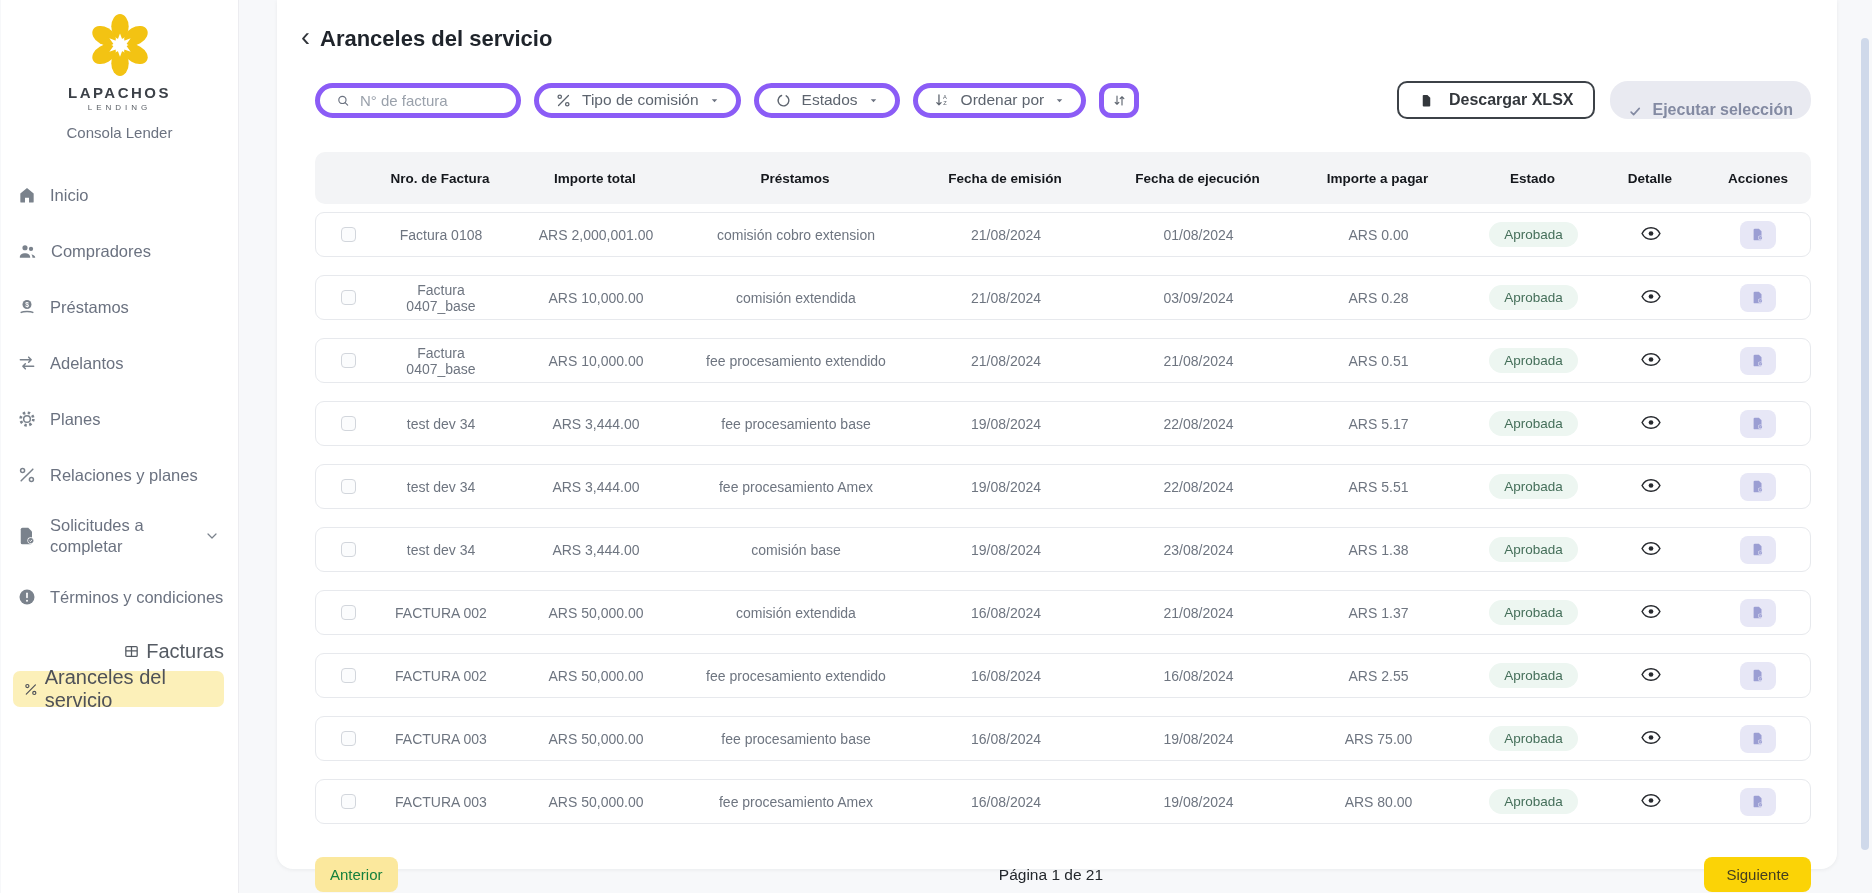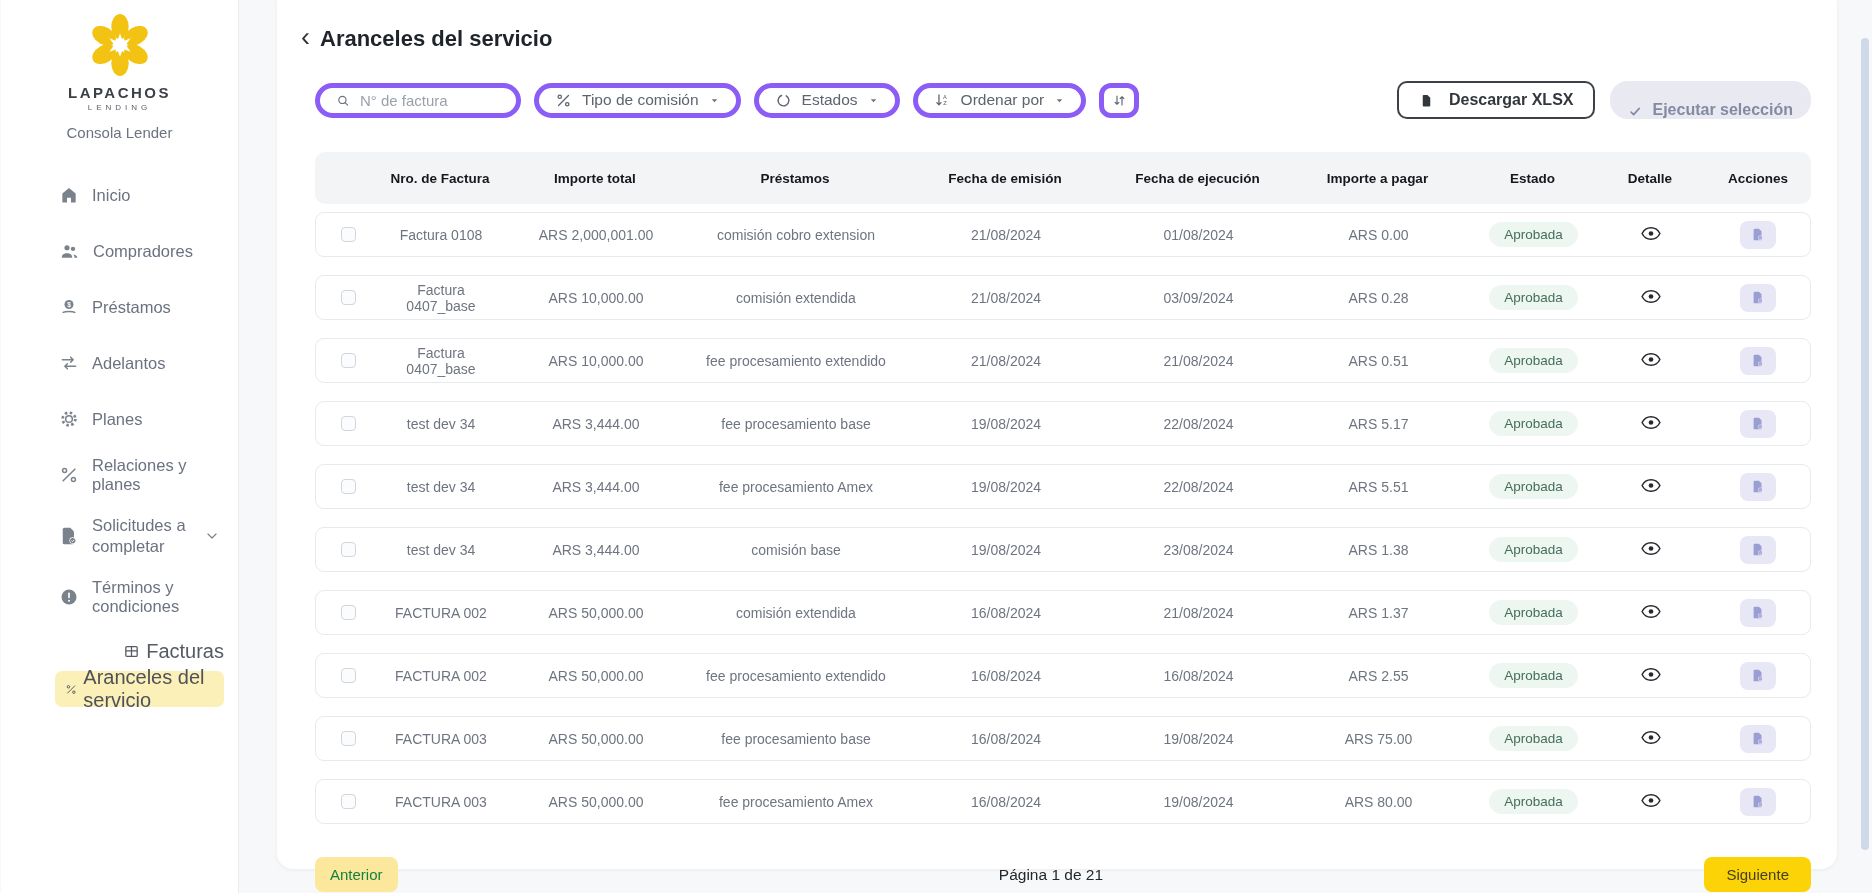--- a/index.html
+++ b/index.html
@@ -6,21 +6,21 @@
   html,body { width:1872px; height:893px; overflow:hidden; background:#f7f8fa;
               font-family:"Liberation Sans","DejaVu Sans",sans-serif; }
 
   
   .sidebar { position:fixed; left:1px; top:0; width:238px; height:893px; background:#ffffff;
              border-right:1px solid #ececf0; z-index:5; }
   .brand { text-align:center; padding-top:14px; }
   .brand-name { font-size:15px; font-weight:700; letter-spacing:2.5px; color:#3c4148; margin-top:4px;}
   .brand-sub { font-size:8px; letter-spacing:4px; color:#5b6067; margin-top:2px;}
   .console-label { font-size:15px; color:#6b7280; margin-top:12px; }
-  .nav { margin-top:26px;margin-left:42px; }
+  .nav { margin-top:26px; }
   .nav-item { display:flex; align-items:center; gap:13px; height:56px; padding-left:16px;
               color:#6b7280; font-size:16.5px; cursor:pointer; position:relative; }
   .nav-item svg { flex:0 0 auto; }
   .nav-label.wrap { max-width:122px; line-height:1.25; }
   .chev-right { position:absolute; right:18px; }
   .nav-item.active { background:#33373c; color:#ffffff; border-radius:10px; margin:0 14px 0 3px;
                      height:40px; padding-left:13px; }
   .subnav { margin-top:8px; }
   .subnav-item { display:flex; align-items:center; gap:6px; height:36px; margin:2px 14px 2px 12px;
                  padding-left:10px; color:#555b63; font-size:20px; cursor:pointer; border-radius:7px;justify-content:flex-end; }

